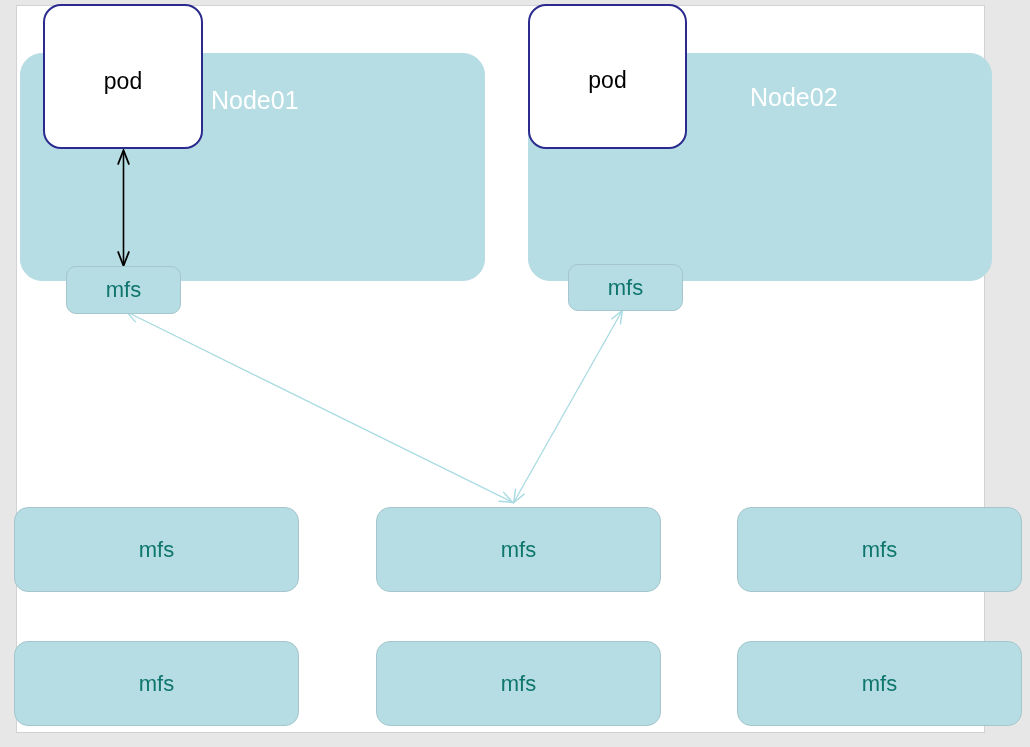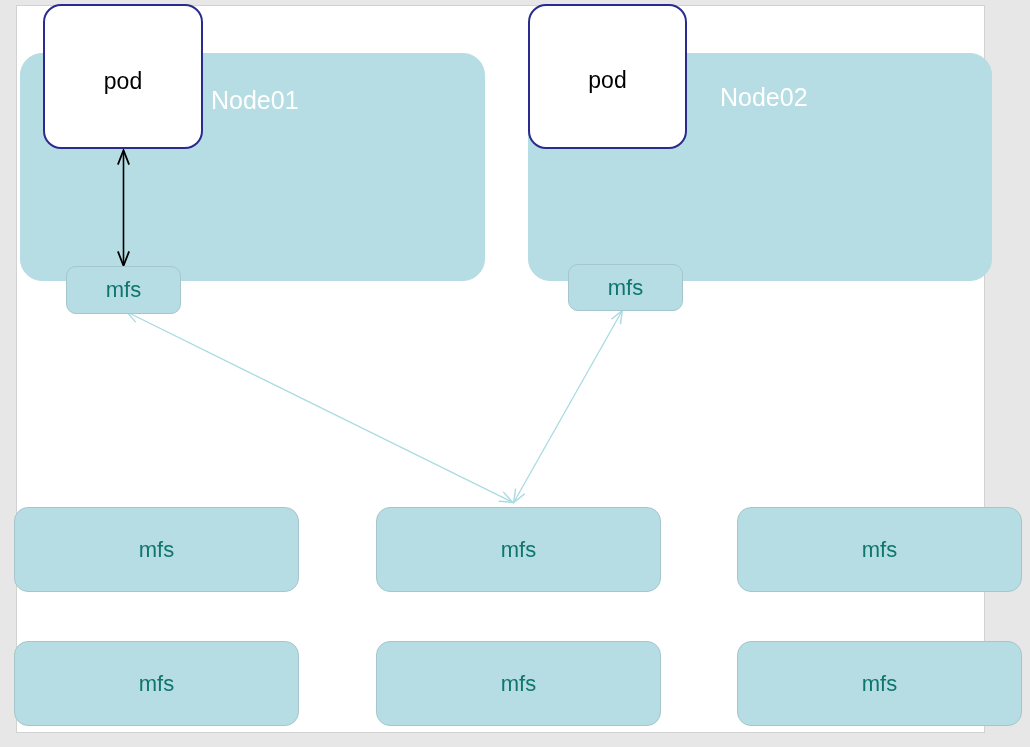--- a/index.html
+++ b/index.html
@@ -104,21 +104,21 @@
 <body>
 
 <div id="canvas-wrap">
 
   <div id="sheet"></div>
 
   <div class="shape node-box" style="left:20px; top:53px; width:465px; height:228px;">
     <span class="node-label" style="margin-left:190px; margin-top:34px;">Node01</span>
   </div>
 
-  <div class="shape node-box" style="left:528px; top:53px; width:464px; height:228px;">
+  <div class="shape node-box" style="left:528px; top:53px; width:464px; height:228px;padding-left:30px;">
     <span class="node-label" style="margin-left:191px; margin-top:31px;">Node02</span>
   </div>
 
   <svg id="edges" viewBox="0 0 1030 747">
     <defs>
       <marker id="arrow-black-end" markerWidth="12" markerHeight="12" refX="9" refY="4" orient="auto" markerUnits="strokeWidth">
         <path d="M0.5,0.5 L9.5,4 L0.5,7.5" fill="none" stroke="#000000" stroke-width="1.1"></path>
       </marker>
       <marker id="arrow-black-start" markerWidth="12" markerHeight="12" refX="3" refY="4" orient="auto" markerUnits="strokeWidth">
         <path d="M11.5,0.5 L2.5,4 L11.5,7.5" fill="none" stroke="#000000" stroke-width="1.1"></path>

